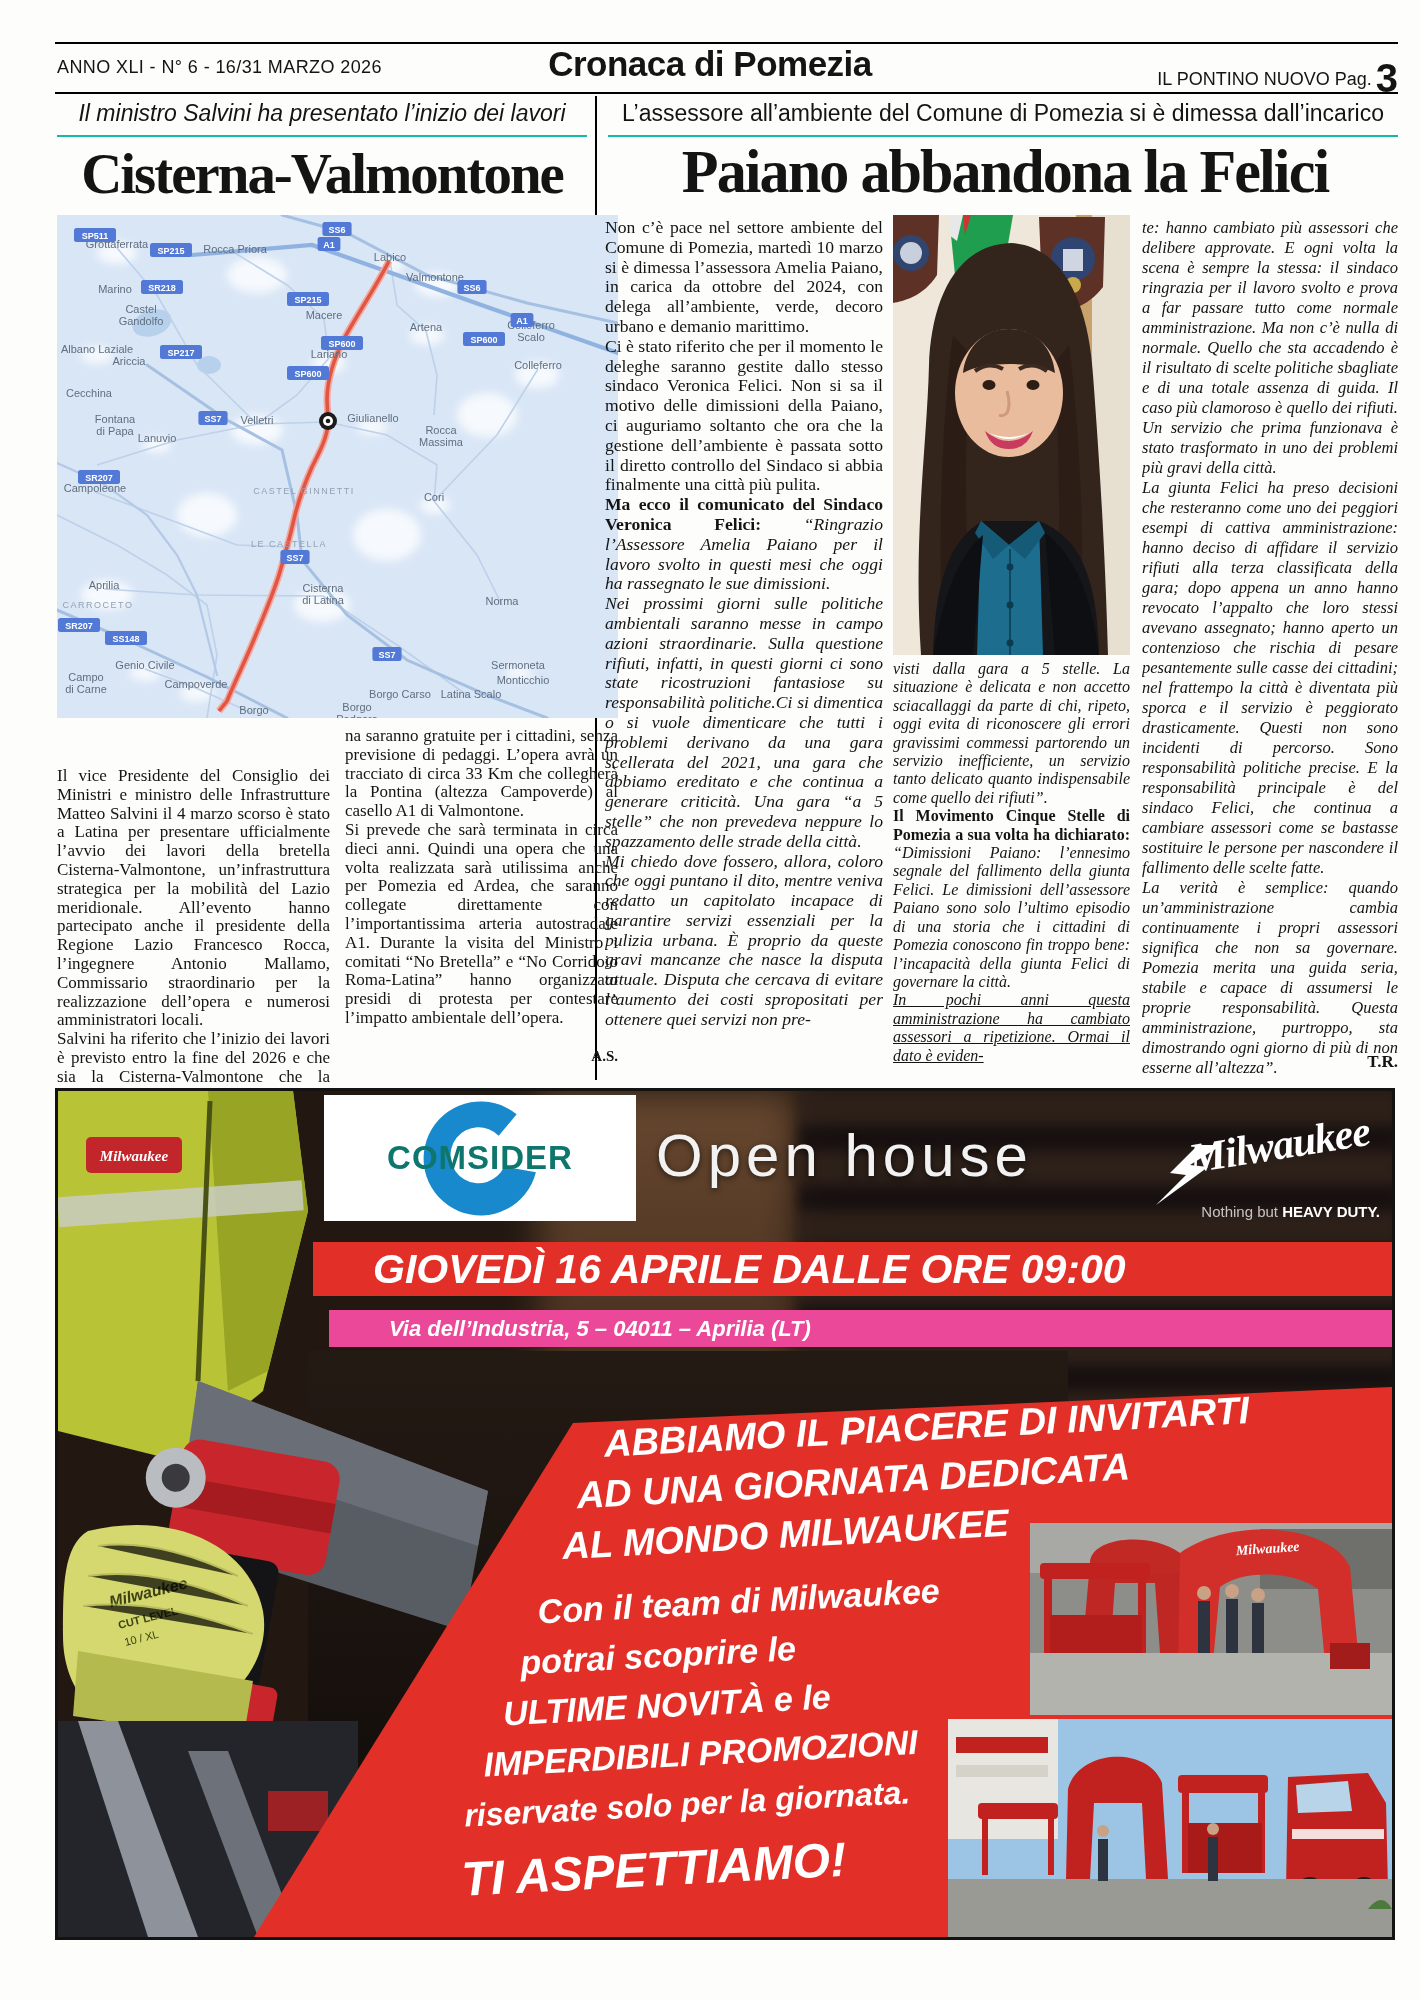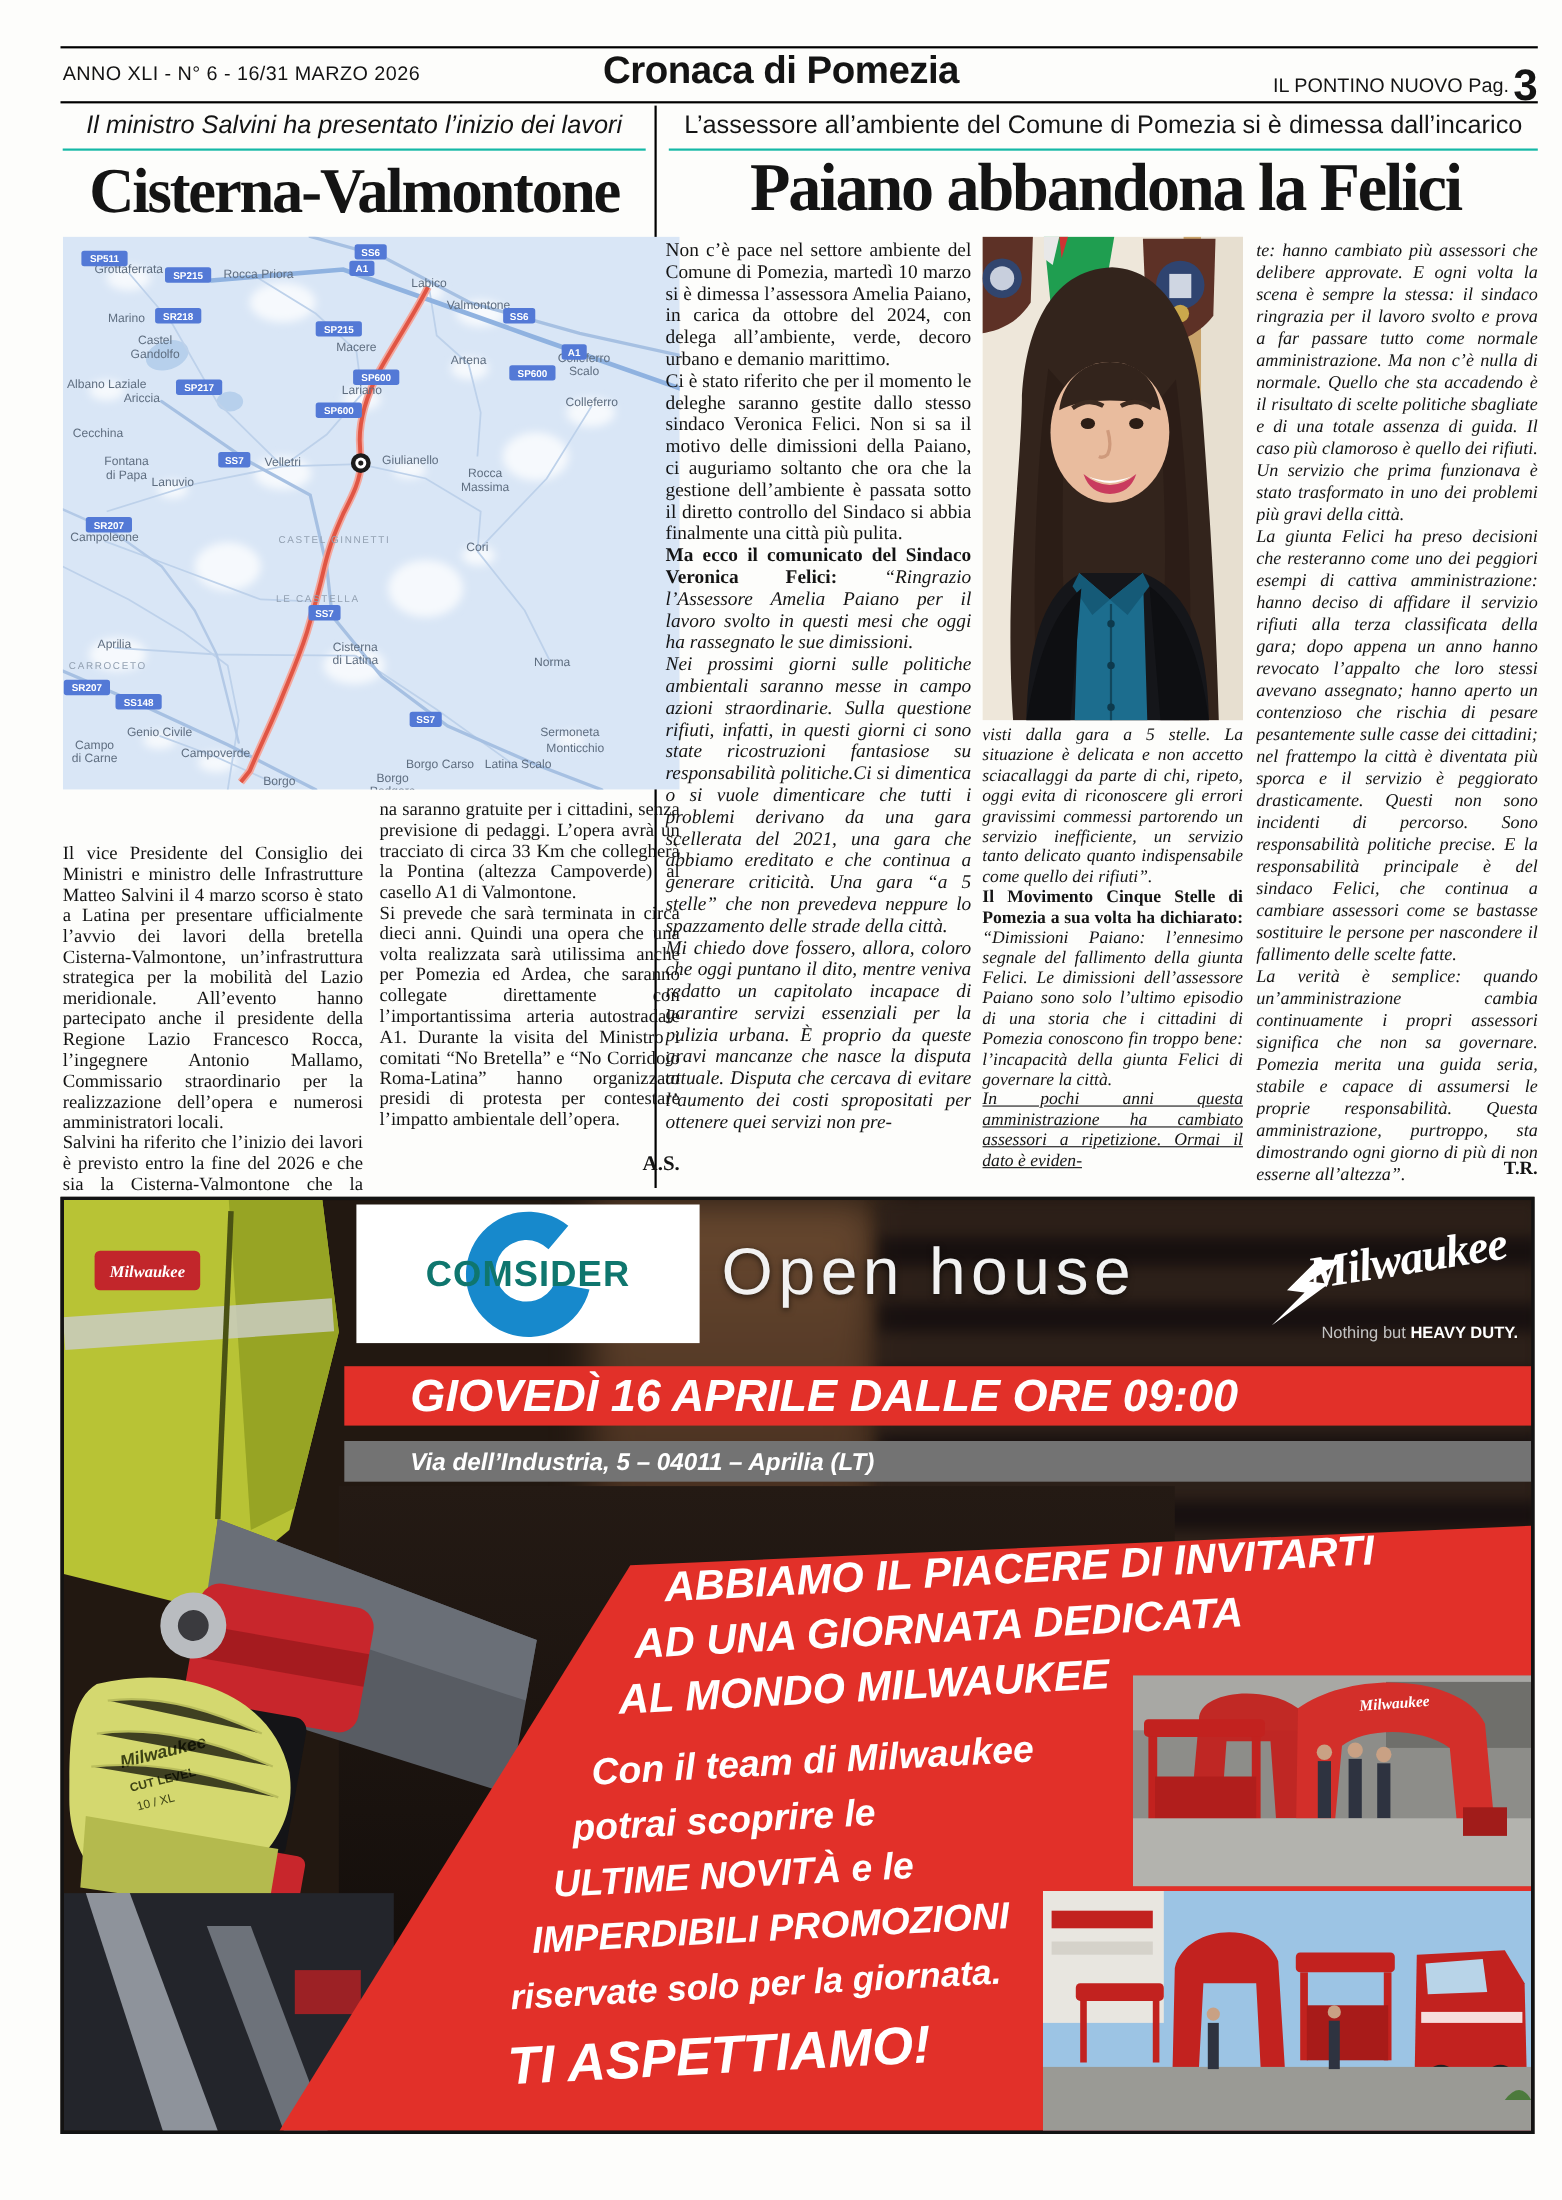--- a/index.html
+++ b/index.html
@@ -57,21 +57,21 @@
       text-shadow:0 2px 6px rgba(0,0,0,.6);}
   .milwaukee{right:8px;top:2px;width:256px;height:112px;}
   .mil-script{position:absolute;right:14px;top:28px;transform:rotate(-9deg);font-family:"Liberation Serif",serif;
       font-style:italic;font-weight:bold;font-size:42px;color:#fff;letter-spacing:-1px;}
   .mil-tag{position:absolute;right:12px;top:112px;font-size:15px;color:#c4c4c4;}
   .mil-tag b{color:#fff;}
 
   .banner1{left:255px;top:151px;right:0;height:54px;background:#e23029;}
   .banner1 span{display:block;padding-left:60px;line-height:54px;font-style:italic;font-weight:bold;
       font-size:41px;color:#fff;letter-spacing:0;}
-  .banner2{left:255px;top:219px;right:0;height:37px;background:#737373;}
+  .banner2{left:271px;top:219px;right:0;height:37px;background:#ec4899;}
   .banner2 span{display:block;padding-left:60px;line-height:37px;font-style:italic;font-weight:bold;
       font-size:22px;color:#fff;}
 
   .diag-svg{left:0;top:0;}
   .diag-text{left:350px;top:338px;width:720px;transform:rotate(-3deg);transform-origin:left top;color:#fff;
       font-style:italic;font-weight:bold;}
   .dline{white-space:nowrap;line-height:50px;font-size:34px;}
   .dline:nth-child(1){margin-left:195px;font-size:38px;}
   .dline:nth-child(2){margin-left:165px;font-size:38px;}
   .dline:nth-child(3){margin-left:148px;font-size:38px;}
@@ -247,21 +247,21 @@
 
   <div class="col la-col la-col1">
       <p><span>Il vice Presidente del Consiglio dei Ministri e ministro delle Infrastrutture Matteo Salvini il 4 marzo scorso è stato a Latina per presentare ufficialmente l’avvio dei lavori della bretella Cisterna-Valmontone, un’infrastruttura strategica per la mobilità del Lazio meridionale. All’evento hanno partecipato anche il presidente della Regione Lazio Francesco Rocca, l’ingegnere Antonio Mallamo, Commissario straordinario per la realizzazione dell’opera e numerosi amministratori locali.</span></p>
       <p><span>Salvini ha riferito che l’inizio dei lavori è previsto entro la fine del 2026 e che sia la Cisterna-Valmontone che la futura Roma-Lati-</span></p>
     </div>
   <div class="col la-col la-col2">
   <p><span>na saranno gratuite per i cittadini, senza previsione di pedaggi. L’opera avrà un tracciato di circa 33 Km che collegherà la Pontina (altezza Campoverde) al casello A1 di Valmontone.</span></p>
       <p><span>Si prevede che sarà terminata in circa dieci anni. Quindi una opera che una volta realizzata sarà utilissima anche per Pomezia ed Ardea, che saranno collegate direttamente con l’importantissima arteria autostradale A1. Durante la visita del Ministro i comitati “No Bretella” e “No Corridoio Roma-Latina” hanno organizzato presidi di protesta per contestare l’impatto ambientale dell’opera.</span></p>
     </div>
   <div class="abs" style="left:345px;top:1048px;width:273px;">
-    <p class="byline" style="margin:0;font-size:19px;">A.S.</p>
+    <p class="byline" style="margin:0;font-size:15px;">A.S.</p>
   </div>
 
   <div class="kicker kicker-right">L’assessore all’ambiente del Comune di Pomezia si è dimessa dall’incarico</div>
   <div class="headline headline-right">Paiano abbandona la Felici</div>
 
   <div class="col ra-col1">
       <p><span>Non c’è pace nel settore ambiente del Comune di Pomezia, martedì 10 marzo si è dimessa l’assessora Amelia Paiano, in carica da ottobre del 2024, con delega all’ambiente, verde, decoro urbano e demanio marittimo.</span></p>
       <p><span>Ci è stato riferito che per il momento le deleghe saranno gestite dallo stesso sindaco Veronica Felici. Non si sa il motivo delle dimissioni della Paiano, ci auguriamo soltanto che ora che la gestione dell’ambiente è passata sotto il diretto controllo del Sindaco si abbia finalmente una città più pulita.</span></p>
       <p><span style="font-weight: bold;">Ma ecco il comunicato del Sindaco Veronica Felici: </span><span style="font-style: italic;">“Ringrazio l’Assessore Amelia Paiano per il lavoro svolto in questi mesi che oggi ha rassegnato le sue dimissioni.</span></p>
       <p><span style="font-style: italic;">Nei prossimi giorni sulle politiche ambientali saranno messe in campo azioni straordinarie. Sulla questione rifiuti, infatti, in questi giorni ci sono state ricostruzioni fantasiose su responsabilità politiche.Ci si dimentica o si vuole dimenticare che tutti i problemi derivano da una gara scellerata del 2021, una gara che abbiamo ereditato e che continua a generare criticità. Una gara “a 5 stelle” che non prevedeva neppure lo spazzamento delle strade della città.</span></p>

